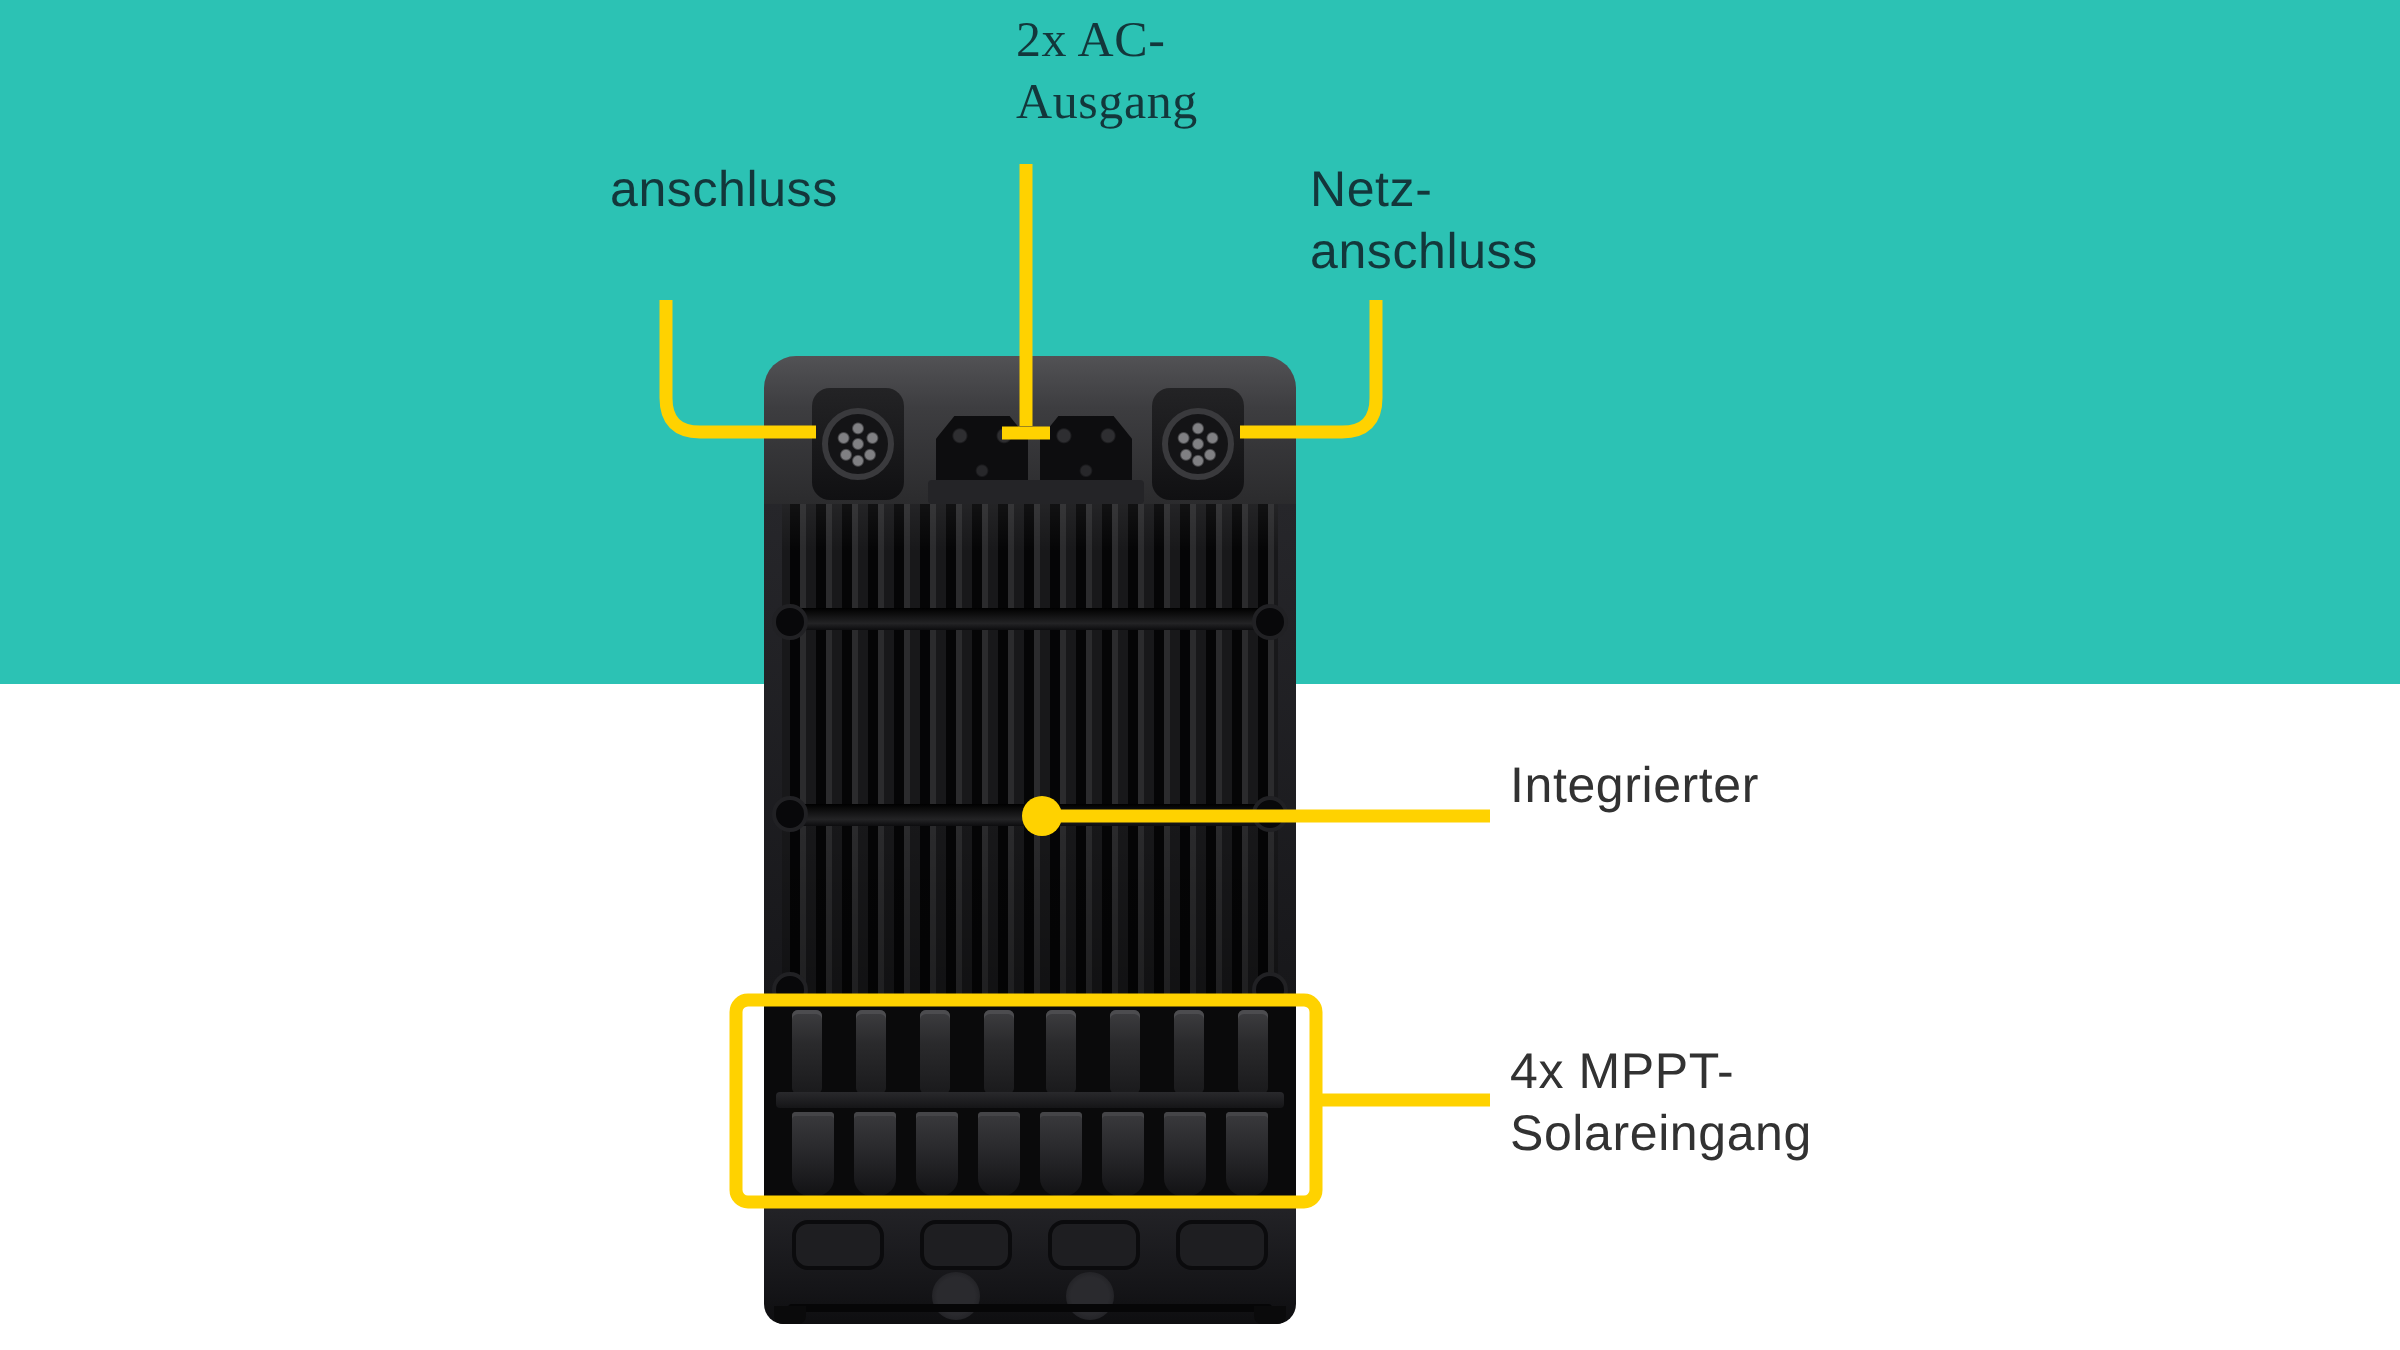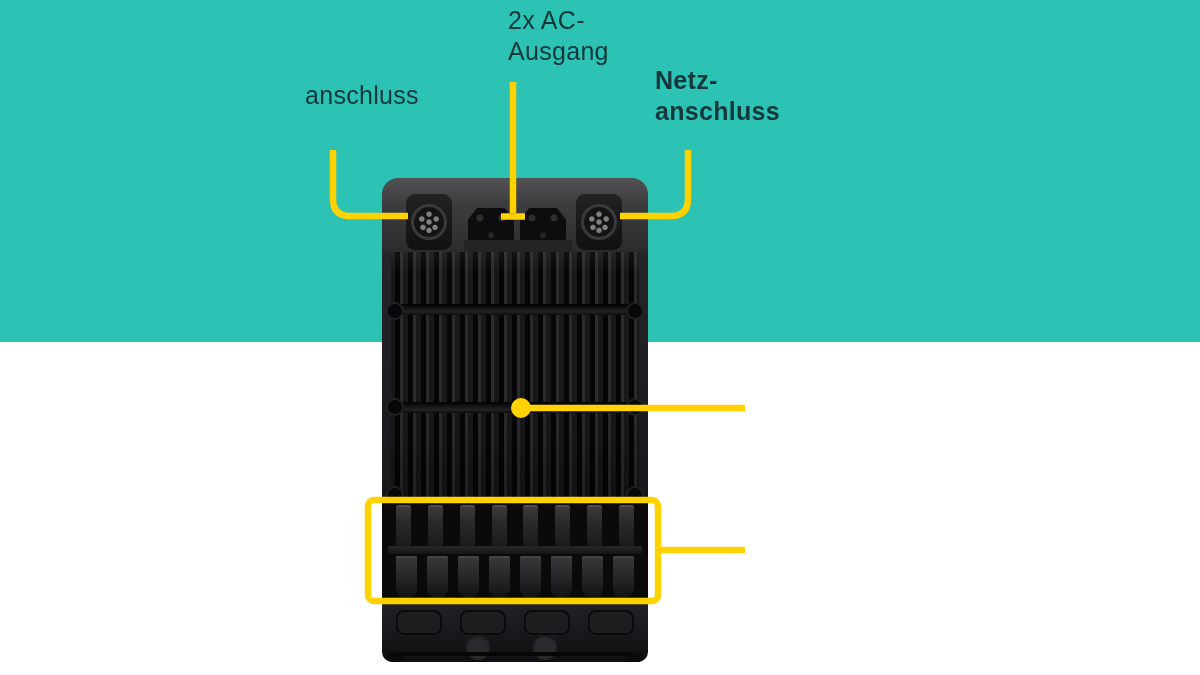--- a/index.html
+++ b/index.html
@@ -133,22 +133,22 @@
 
   
   .label {
     position:absolute; font-size:25px; line-height:31px; letter-spacing:.3px;
     font-weight:400; white-space:nowrap;
   }
   .label span { display:block; }
   .label-teal  { color: var(--label_on_teal,  #13373B); }
   .label-white { color: var(--label_on_white, #323232); }
   .lbl-expansion { left:305px; top:80px; }
-  .lbl-ac        { left:508px; top:5px;  }
-  .lbl-netz      { left:655px; top:65px;font-weight:bold; }
+  .lbl-ac        { left:508px; top:5px;font-family:Liberation Serif, serif;  }
+  .lbl-netz      { left:655px; top:80px; }
   .lbl-inverter  { left:755px; top:378px; }
   .lbl-mppt      { left:755px; top:521px; }
 </style>
 </head>
 <body>
 
 <div class="stage">
 
   <div class="bg-top"></div>
 
@@ -233,17 +233,20 @@
   </div>
   <div class="label label-teal lbl-ac">
     <span>2x AC-</span>
     <span>Ausgang</span>
   </div>
   <div class="label label-teal lbl-netz">
     <span>Netz-</span>
     <span>anschluss</span>
   </div>
   <div class="label label-white lbl-inverter">
+    <span>Integrierter</span>
   </div>
   <div class="label label-white lbl-mppt">
+    <span>4x MPPT-</span>
+    <span>Solareingang</span>
   </div>
 
 </div>
 
 </body></html>

